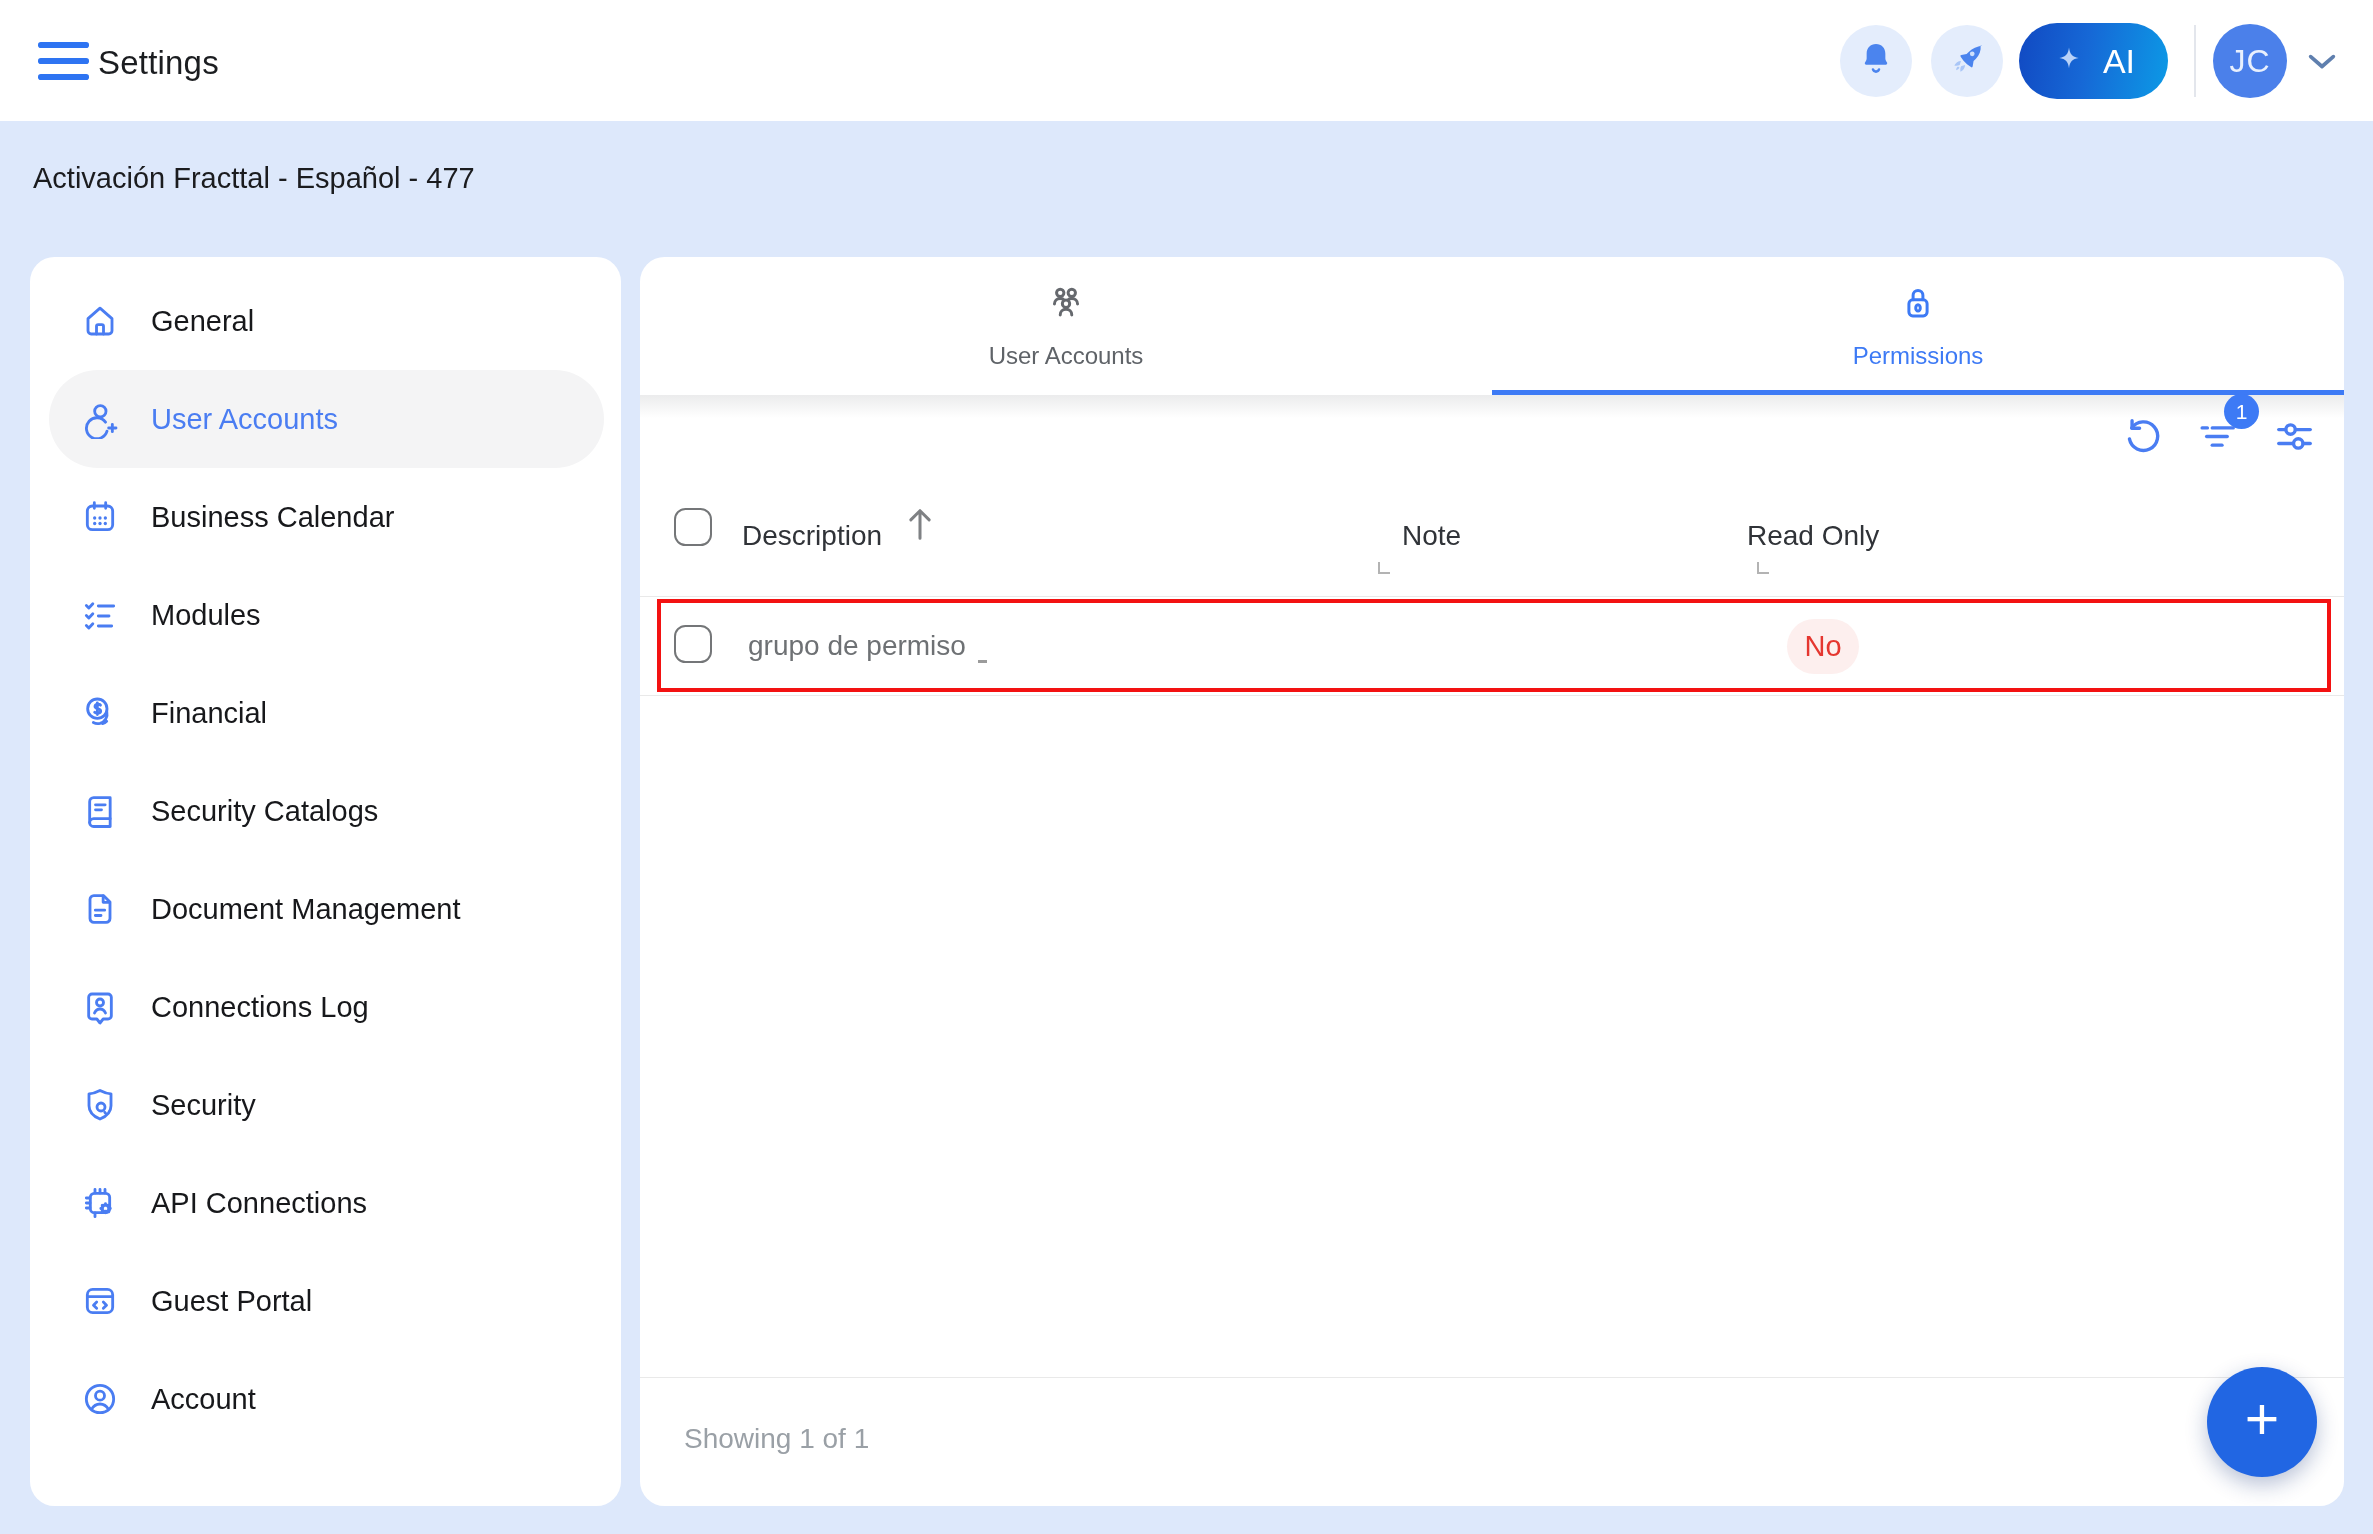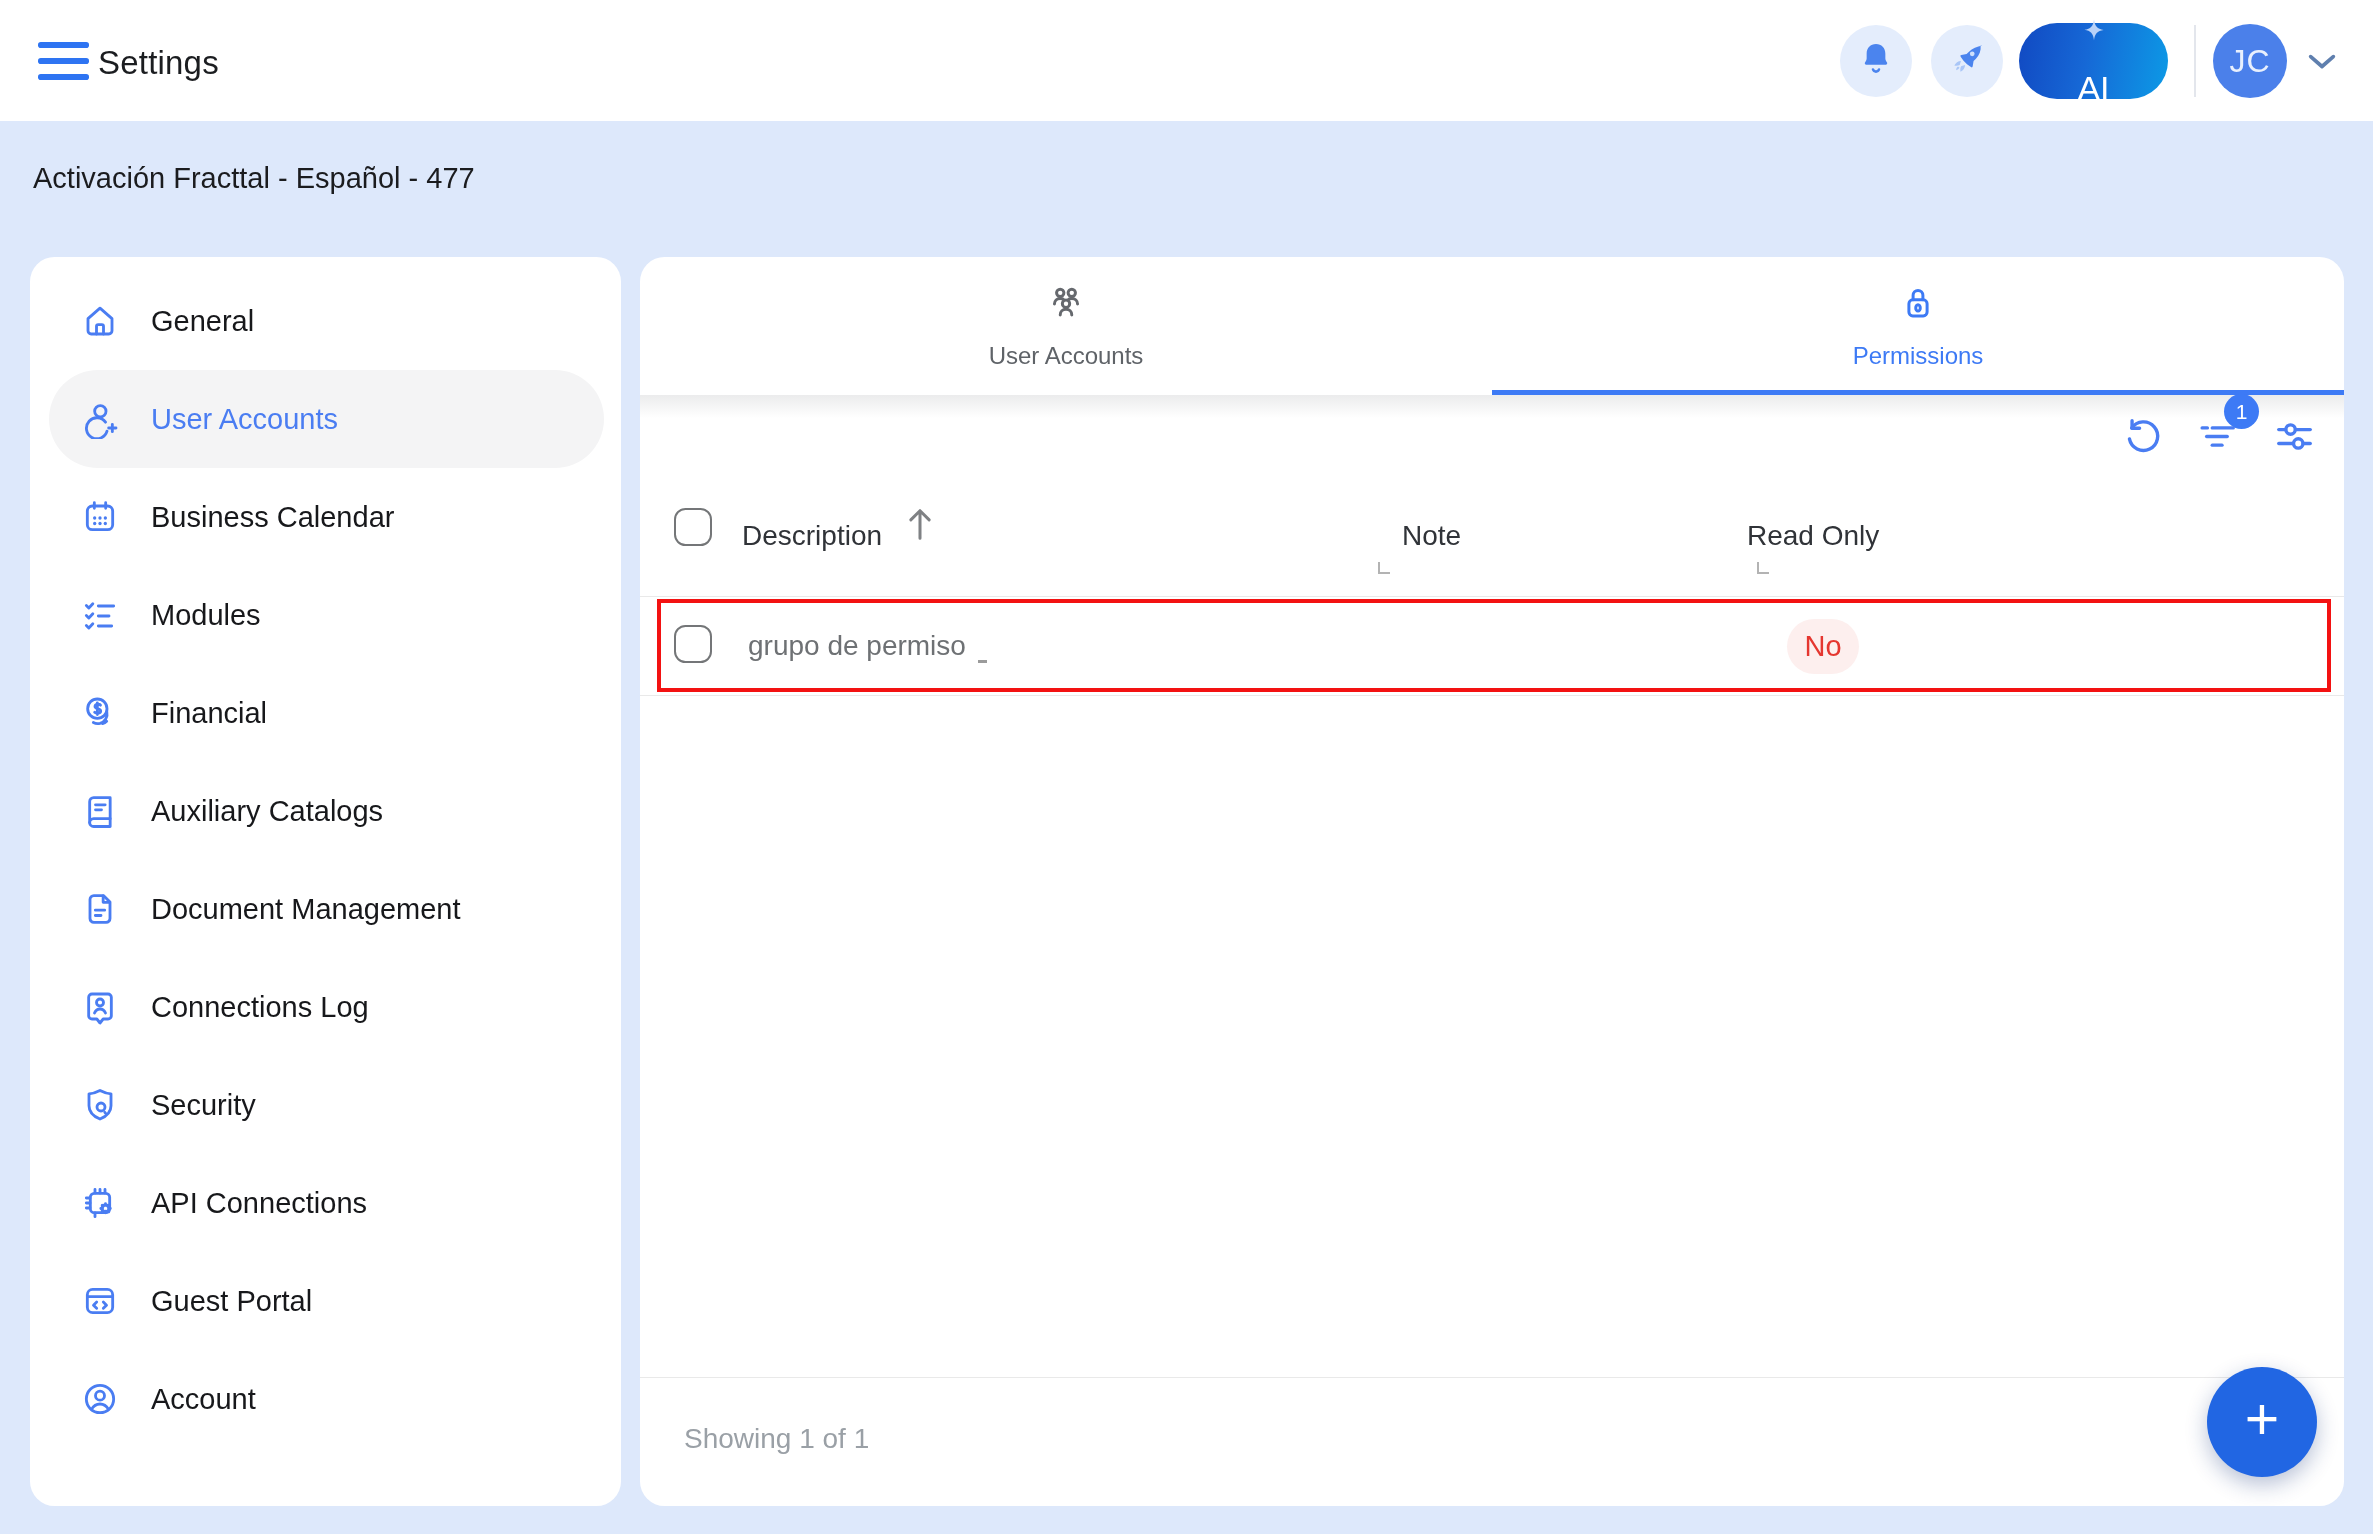--- a/index.html
+++ b/index.html
@@ -19,21 +19,21 @@
   .hamburger i:nth-child(2){ top:18px; width:51px; }
   .hamburger i:nth-child(3){ top:34px; width:51px; }
   .app-title { position:absolute; left:98px; top:44px; font-size:33px; color:#1b1d20; letter-spacing:0.2px; }
 
   .icon-circle { position:absolute; width:72px; height:72px; border-radius:50%; background:#e4edfc;
     display:flex; align-items:center; justify-content:center; cursor:pointer; }
   .circ-bell   { left:1840px; top:24.6px; }
   .circ-rocket { left:1931px; top:24.6px; }
   .ai-btn { position:absolute; left:2019px; top:23px; width:149px; height:76px; border-radius:38px;
     background:linear-gradient(100deg,#1149c2 0%,#1668d6 45%,#0c9ae6 100%);
-    display:flex; align-items:center; justify-content:center; gap:17px; cursor:pointer;flex-direction:column; }
+    display:flex; align-items:center; justify-content:center; gap:17px; cursor:pointer; }
   .ai-label { color:#ffffff; font-size:34px; font-weight:400; }
   .hdr-divider { position:absolute; left:2194px; top:24.6px; width:1.9px; height:72px; background:#e3e6ec; }
   .avatar { position:absolute; left:2213px; top:24px; width:74px; height:74px; border-radius:50%;
     background:#4b80ea; color:#e9f0fd; font-size:32px; display:flex; align-items:center; justify-content:center;
     cursor:pointer; letter-spacing:0.9px; }
   .avatar-chevron { position:absolute; left:2305px; top:49px; cursor:pointer; }
 
   
   .band { position:absolute; left:0; top:121px; width:2373px; height:114px; }
   .breadcrumb { position:absolute; left:33px; top:0; height:114px; display:flex; align-items:center;
@@ -245,21 +245,21 @@
     </div>
 
     <div class="nav-item">
       <span class="nav-ic">
         <svg viewBox="0 0 24 24">
             <path d="M5.8 6.4a2.4 2.4 0 0 1 2.4-2.4h9.9v12.6H8.2a2.4 2.4 0 0 0-2.4 2.4Z"></path>
             <path d="M5.8 18.9a2.4 2.4 0 0 0 2.4 2.4h9.9v-4.7"></path>
             <path d="M9.3 8.3h5.8M9.3 11.3h3.6"></path>
           </svg>
       </span>
-      <span class="nav-label">Auxiliary Catalogs</span>
+      <span class="nav-label">Security Catalogs</span>
     </div>
 
     <div class="nav-item">
       <span class="nav-ic">
         <svg viewBox="0 0 24 24">
             <path d="M6 6.3A2.3 2.3 0 0 1 8.3 4h5.9l3.8 3.8v9.9a2.3 2.3 0 0 1-2.3 2.3H8.3A2.3 2.3 0 0 1 6 17.7Z"></path>
             <path d="M13.9 4.2V8h3.9"></path>
             <path d="M9.2 12.7h5.6M9.2 15.9h3.4"></path>
           </svg>
       </span>

